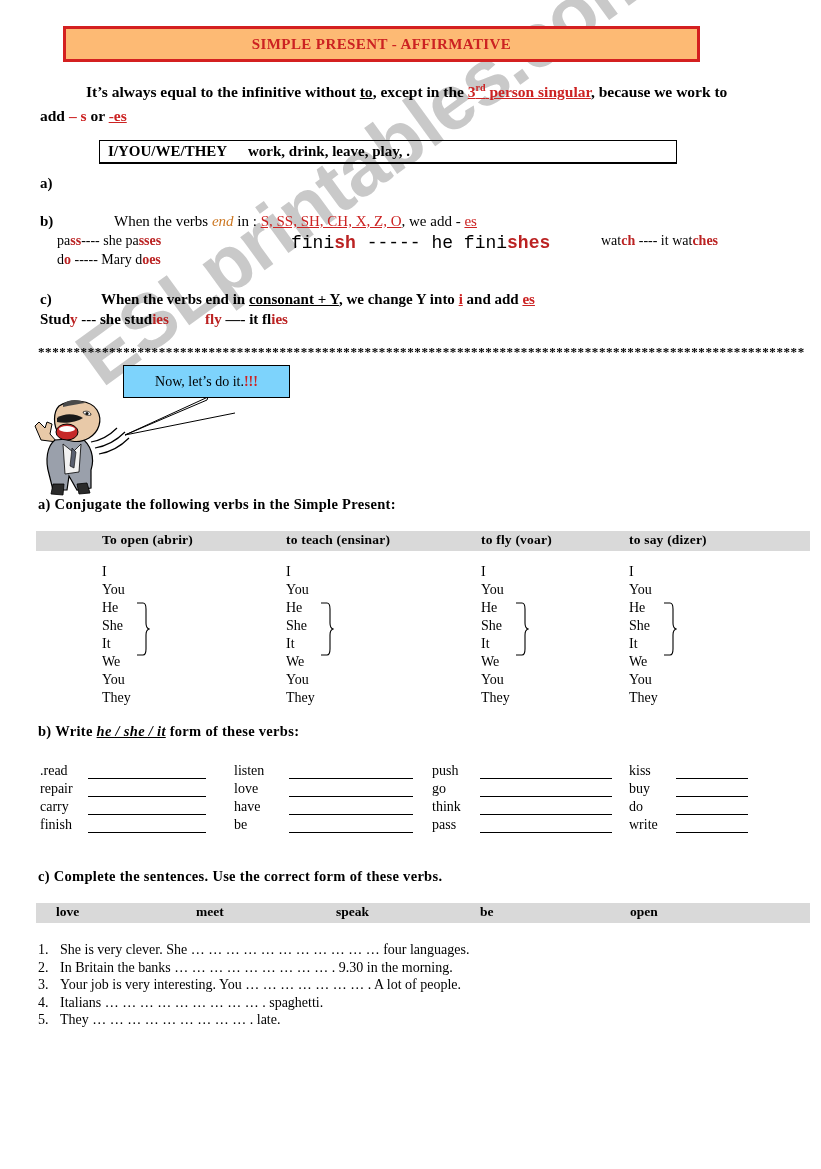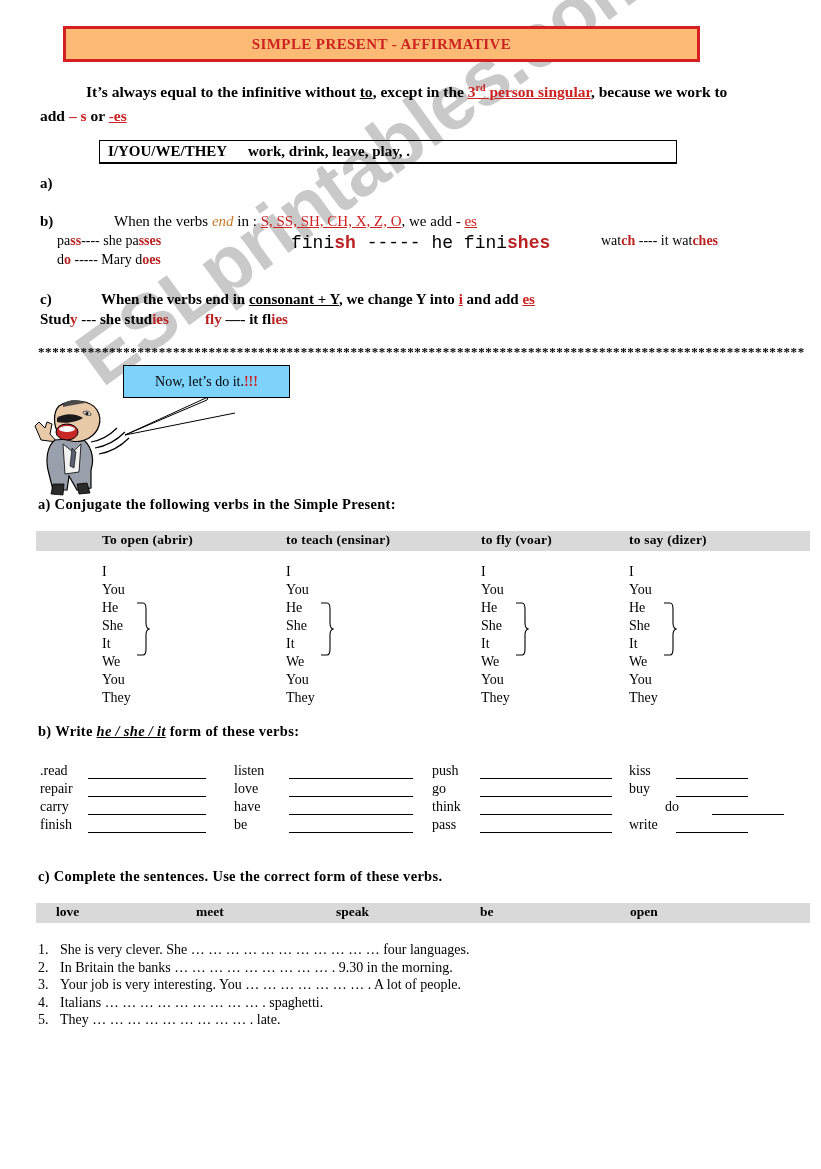--- a/index.html
+++ b/index.html
@@ -367,21 +367,21 @@
       <div class="vcol" style="left: 629px; top: 761px;">
         <div class="vrow">
           <span class="vname" style="width: 47px;">kiss</span>
           <span class="vline" style="width: 72px;"></span>
         </div>
         <div class="vrow">
           <span class="vname" style="width: 47px;">buy</span>
           <span class="vline" style="width: 72px;"></span>
         </div>
         <div class="vrow">
-          <span class="vname" style="width: 47px; margin-left: 36px;">do</span>
+          <span class="vname" style="width: 47px;">do</span>
           <span class="vline" style="width: 72px;"></span>
         </div>
         <div class="vrow">
           <span class="vname" style="width: 47px;">write</span>
           <span class="vline" style="width: 72px;"></span>
         </div>
       </div>
     </div>
 
   <div class="hdr-c">c) Complete the sentences. Use the correct form of these verbs.</div>

